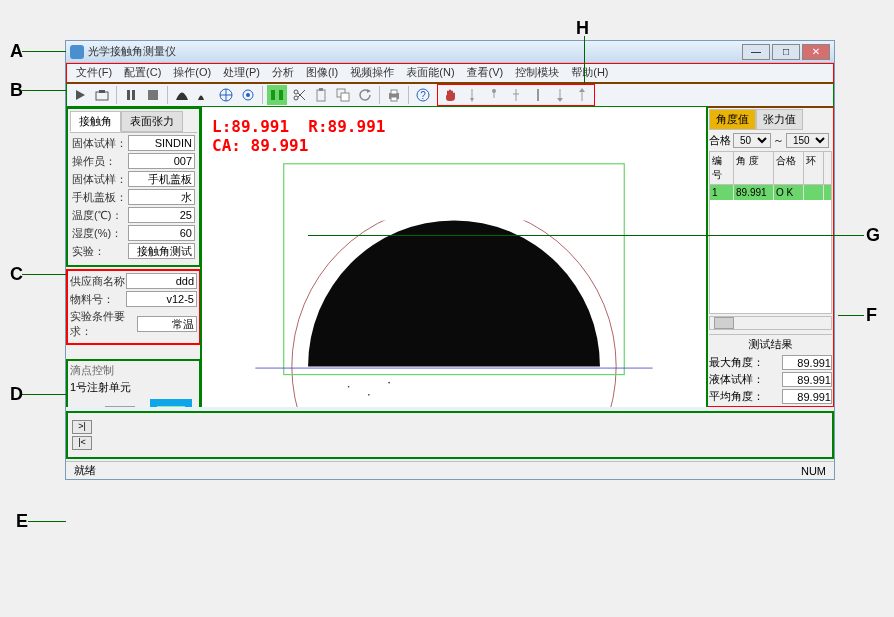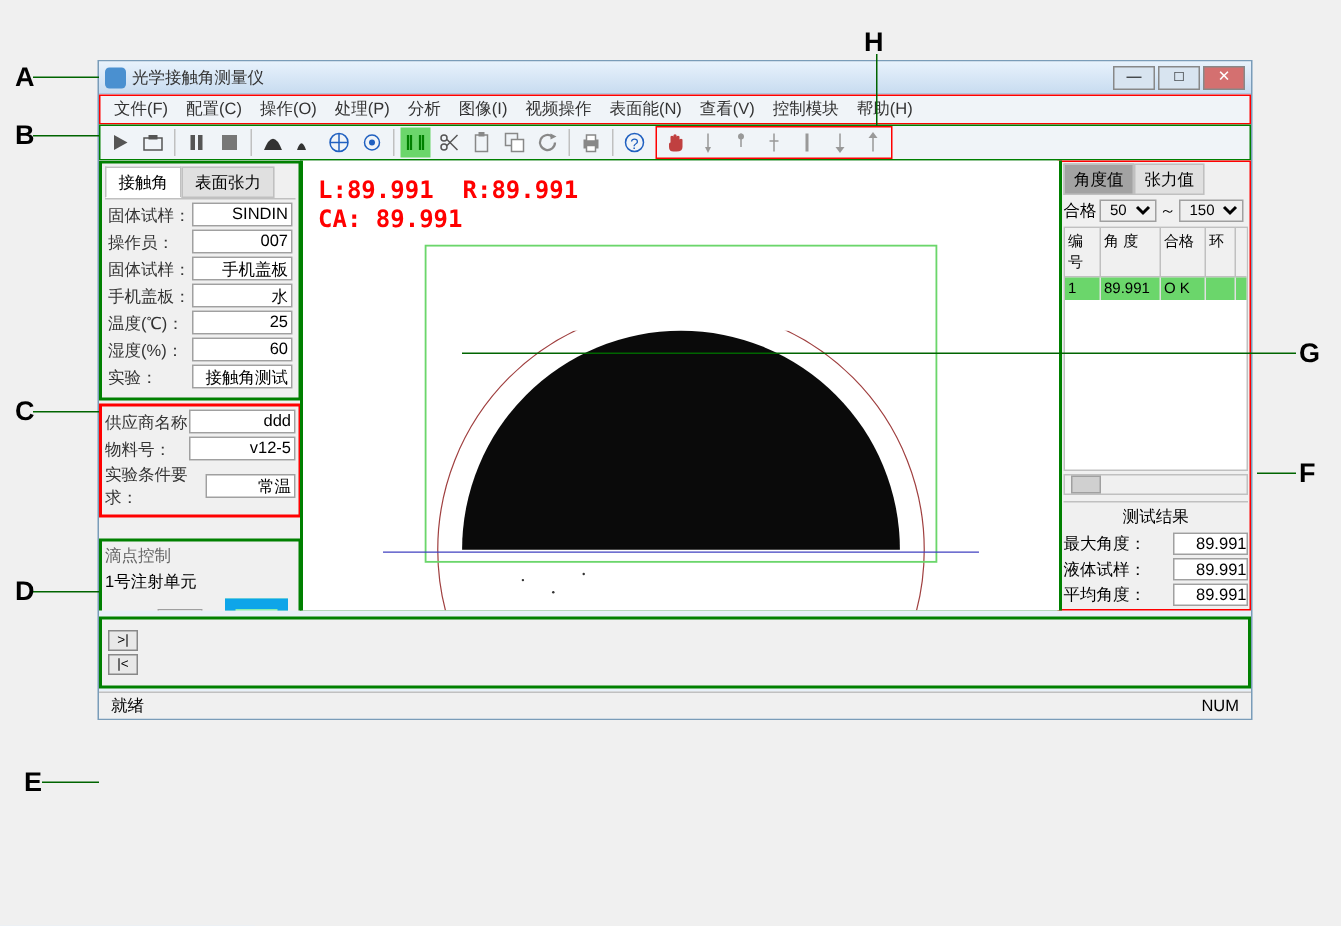--- a/index.html
+++ b/index.html
@@ -46,21 +46,21 @@
     .dispense-row label { font-size: 11px; }
     .dispense-row input { width: 30px; border: 1px solid #a0a0a0; padding: 1px; font-size: 11px; text-align: center; }
     
     .center-panel { flex: 1; background: #fff; outline: 2px solid green; position: relative; overflow: hidden; }
     .measurement-text { position: absolute; top: 10px; left: 10px; color: red; font-size: 16px; font-family: monospace; font-weight: bold; }
     .drop-svg { position: absolute; top: 0; left: 0; width: 100%; height: 100%; }
     
     .right-panel { width: 128px; background: #f0f0f0; border-left: 1px solid #c0c0c0; outline: 2px solid red; outline-offset: -1px; padding: 2px; display: flex; flex-direction: column; }
     .right-tabs { display: flex; }
     .right-tab { padding: 2px 6px; border: 1px solid #c0c0c0; background: #e0e0e0; cursor: pointer; font-size: 11px; }
-    .right-tab.active { background: #a3a3a3; }
+    .right-tab.active { background: #eab308; }
     .pass-row { display: flex; align-items: center; gap: 2px; margin: 3px 0; font-size: 11px; }
     .pass-row select, .pass-row input { border: 1px solid #a0a0a0; font-size: 10px; padding: 0 2px; }
     .data-table { border: 1px solid #c0c0c0; background: #fff; height: 200px; font-size: 10px; }
     .data-table .hdr { display: flex; background: #f0f0f0; border-bottom: 1px solid #c0c0c0; }
     .data-table .hdr div { padding: 2px; border-right: 1px solid #c0c0c0; }
     .data-table .row { display: flex; }
     .data-table .row.sel { background: #6bd66b; }
     .data-table .row div { padding: 2px; border-right: 1px solid #e0e0e0; }
     .col1 { width: 24px; } .col2 { width: 40px; } .col3 { width: 30px; } .col4 { width: 20px; }
     

